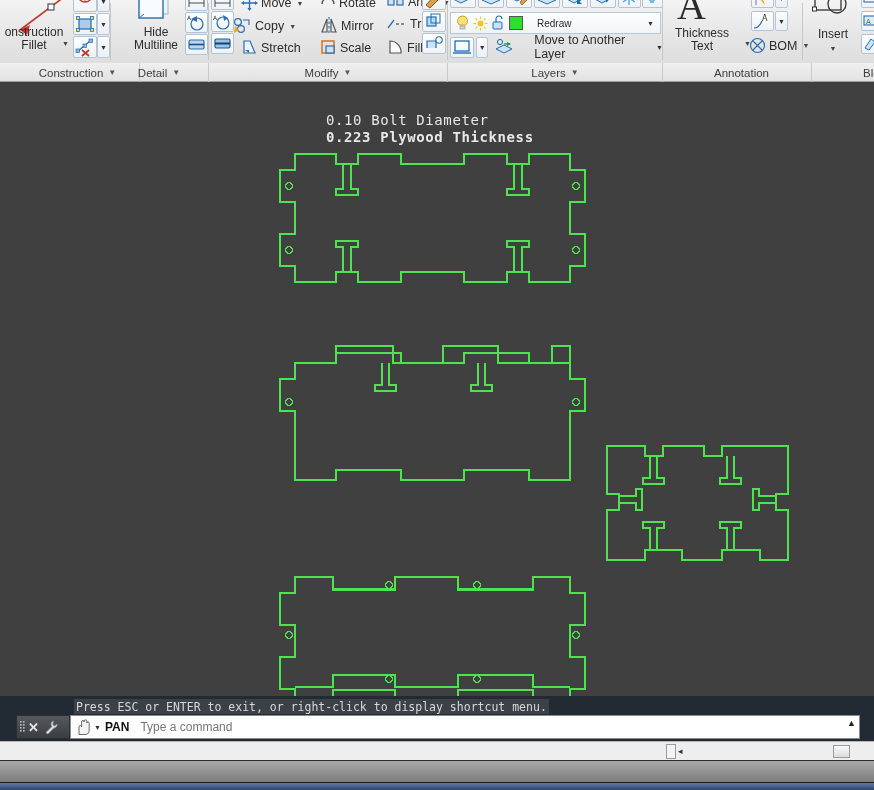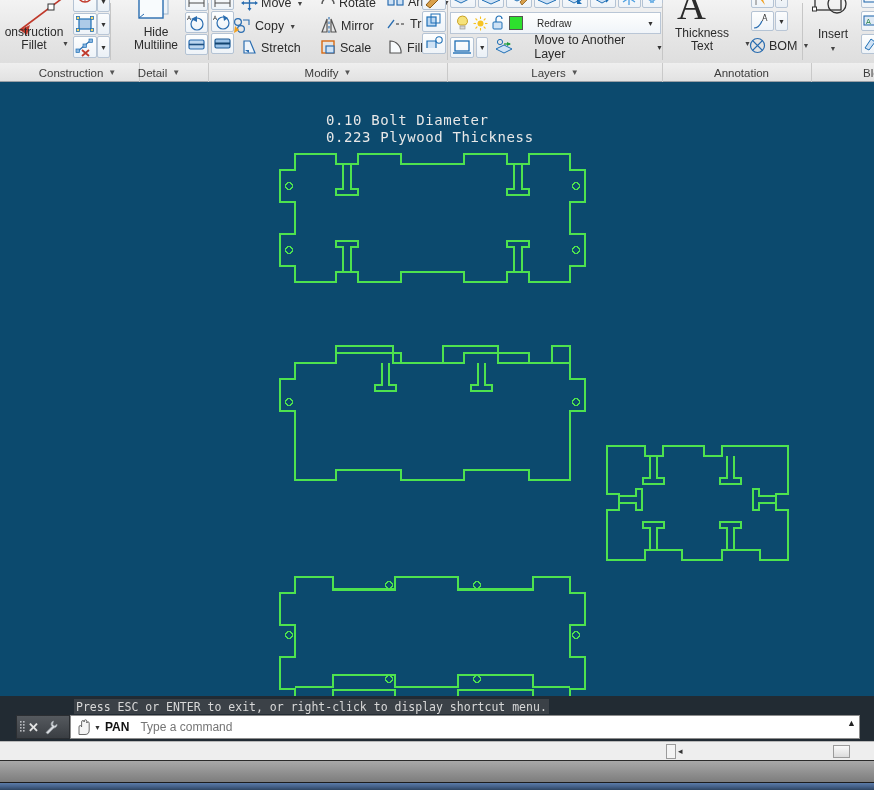--- a/index.html
+++ b/index.html
@@ -548,24 +548,24 @@
     </div>
     <div class="plabel" style="left:672px;width:140px">
       <span>Annotation</span>
     </div>
     <div class="plabel" style="left:848px;width:71px;border-right:none">
       <span>Block</span>
         <span class="caret">▼</span>
     </div>
   </div>
 
-  <div id="canvas" style="background: #0c4a6e;">
+  <div id="canvas" style="background: #404040;">
 
     <div class="dim-text" id="anno-0" style="left: 326px; top: 30px;">0.10 Bolt Diameter</div>
-    <div class="dim-text" id="anno-1" style="left: 326px; top: 47px;">0.223 Plywood Thickness</div>
+    <div class="dim-text" id="anno-1" style="left: 326px; top: 47px; font-weight: bold;">0.223 Plywood Thickness</div>
 
     <svg id="draw-svg" width="874" height="614" viewBox="0 0 874 614">
       <g fill="none" stroke="#4ee24e" stroke-width="1.2" shape-rendering="crispEdges">
 
         <g>
           <path d="
             M295,72
             L336,72 L336,82 L358,82 L358,72 L401,72 L401,82 L464,82 L464,72 L507,72
             L507,82 L529,82 L529,72 L570,72
             L570,88 L585,88 L585,120 L570,120

